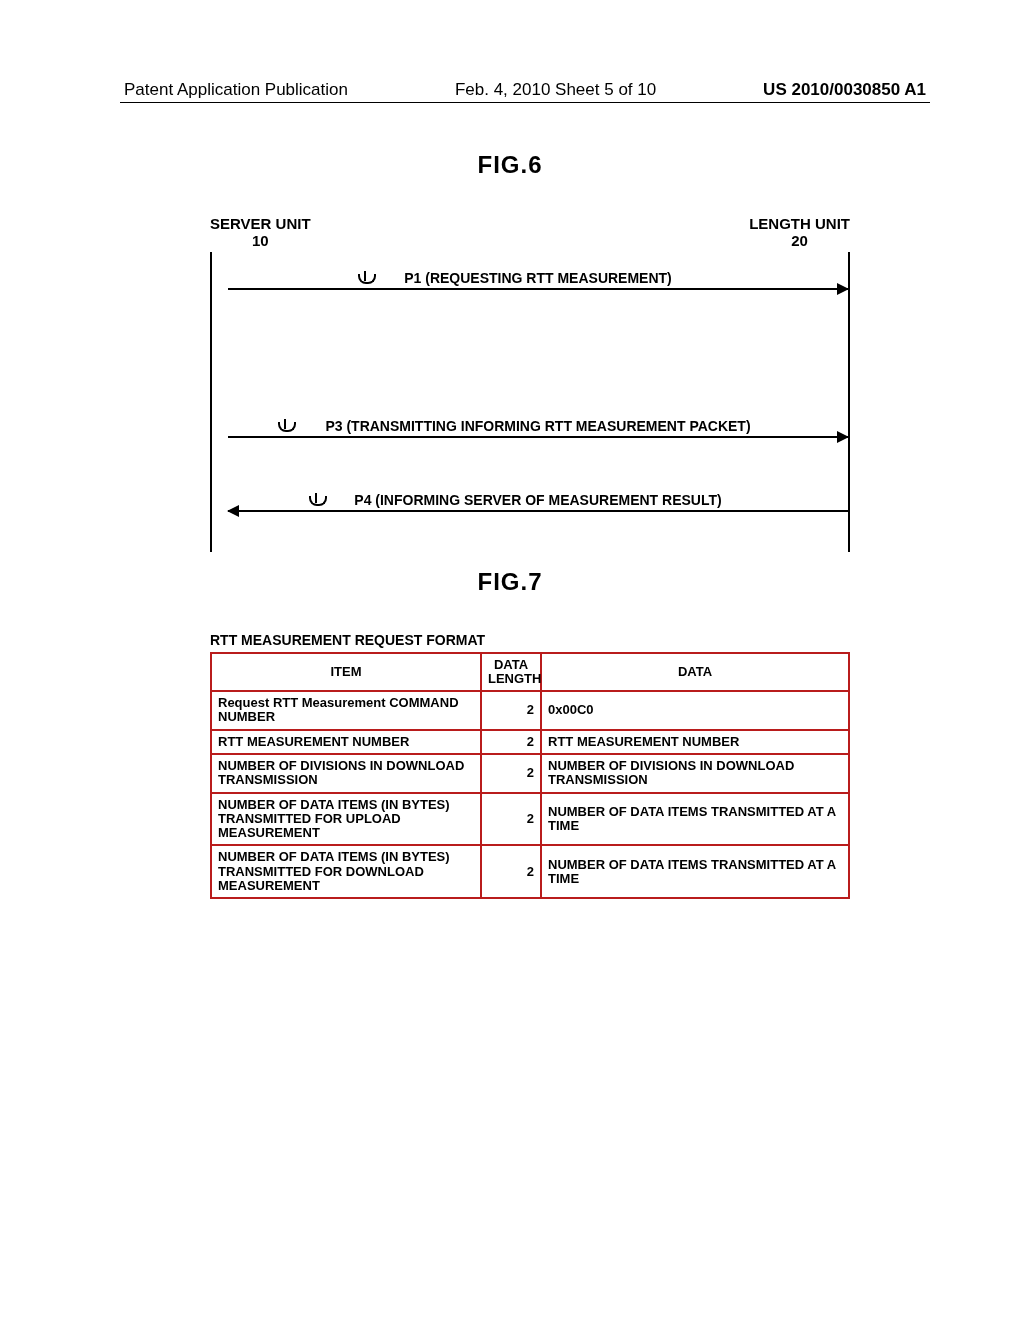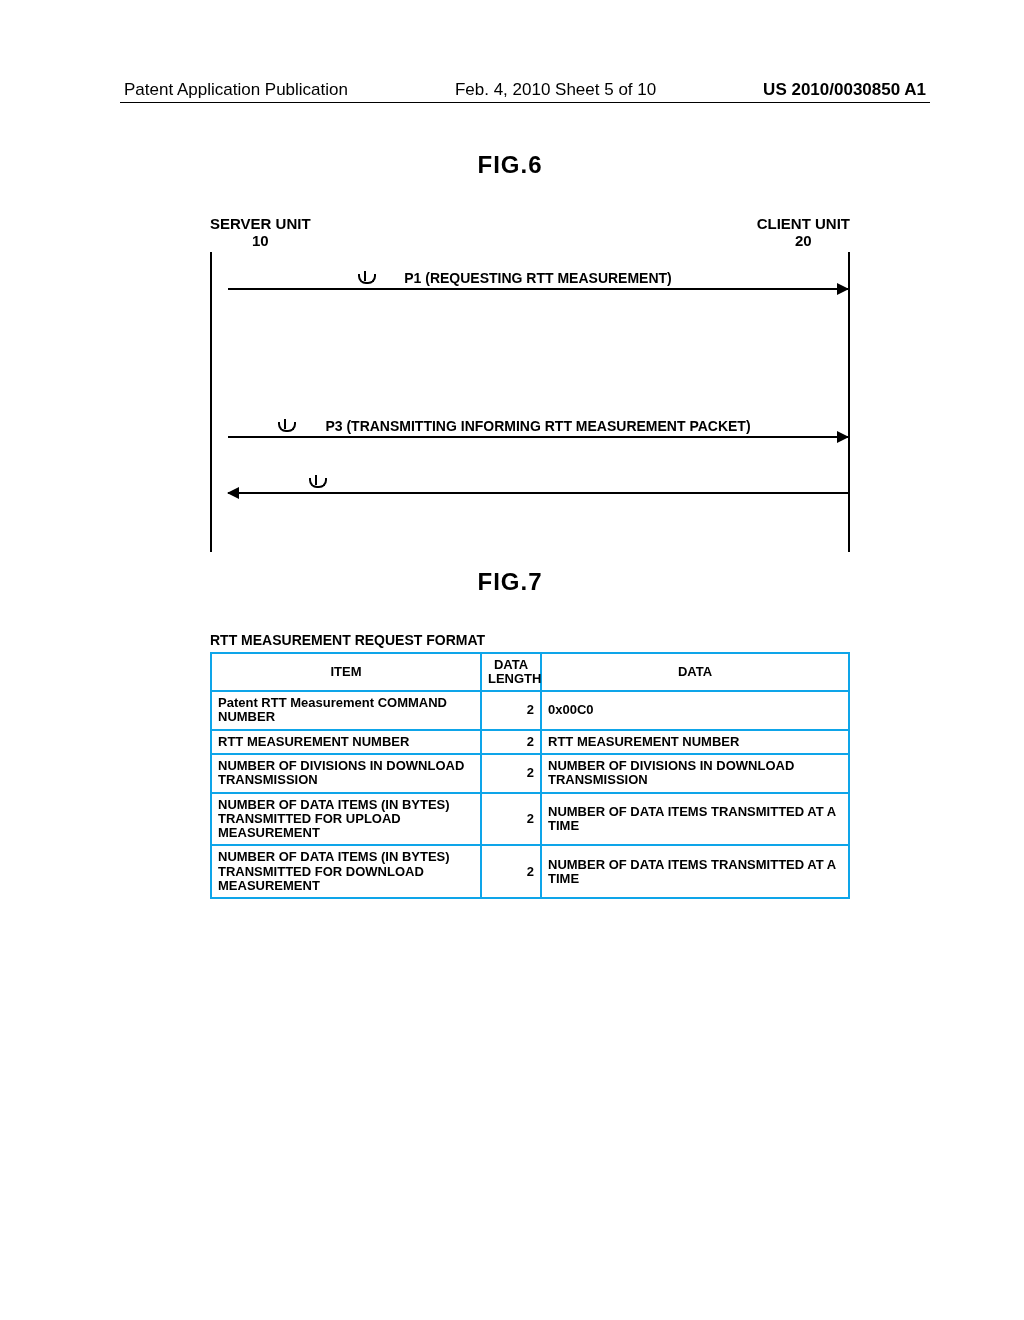--- a/index.html
+++ b/index.html
@@ -19,21 +19,21 @@
   .msg .txt{text-align:center;font-weight:700;font-size:14px;margin-bottom:2px}
   .msg .line{position:relative;height:2px;background:#000;margin:0 2px}
   .msg .tick{position:absolute;width:2px;height:10px;background:#000;top:-17px}
   .msg .paren{position:absolute;border:2px solid #000;border-top:none;width:14px;height:8px;top:-14px;border-radius:0 0 8px 8px}
   .arrow-r::after{content:"";position:absolute;right:-1px;top:-5px;border-left:12px solid #000;border-top:6px solid transparent;border-bottom:6px solid transparent}
   .arrow-l::after{content:"";position:absolute;left:-1px;top:-5px;border-right:12px solid #000;border-top:6px solid transparent;border-bottom:6px solid transparent}
   
   .tbl-wrap{margin:4px 110px 0 150px}
   .tbl-cap{font-weight:700;font-size:14px;margin:6px 0 4px 0}
   table.fmt{border-collapse:collapse;width:100%;table-layout:fixed}
-  table.fmt th,table.fmt td{border:2px solid #0ea5e9;font-size:13px;font-weight:700;padding:4px 6px;vertical-align:middle;line-height:1.1}
+  table.fmt th,table.fmt td{border:2px solid #b91c1c;font-size:13px;font-weight:700;padding:4px 6px;vertical-align:middle;line-height:1.1}
   table.fmt th{background:#fff;text-align:center}
   table.fmt td.len{text-align:right;padding-right:6px;width:60px}
   table.fmt td.item{width:270px}
   col.c-item{width:270px}
   col.c-len{width:60px}
 </style>
 </head>
 <body>
 
 <div class="page">
@@ -46,21 +46,21 @@
 
   <div class="fig-title">FIG.6</div>
 
   <div class="seq-wrap">
     <div class="seq-labels">
       <div class="lbl">
         <div>SERVER UNIT</div>
         <div>10</div>
       </div>
       <div class="lbl">
-        <div>CLIENT UNIT</div>
+        <div>LENGTH UNIT</div>
         <div>20</div>
       </div>
     </div>
     <div class="seq-box">
       <div class="lifeline l"></div>
       <div class="lifeline r"></div>
 
       <div class="msg" style="top:18px">
         <div class="txt">P1 (REQUESTING RTT MEASUREMENT)</div>
         <div class="line arrow-r">
@@ -69,20 +69,21 @@
           </div>
       </div>
       <div class="msg" style="top:166px">
         <div class="txt">P3 (TRANSMITTING INFORMING RTT MEASUREMENT PACKET)</div>
         <div class="line arrow-r">
             <span class="tick" style="left:9%"></span>
             <span class="paren" style="left:calc(9% - 6px)"></span>
           </div>
       </div>
       <div class="msg" style="top:240px">
+        <div class="txt">P4 (INFORMING SERVER OF MEASUREMENT RESULT)</div>
         <div class="line arrow-l">
             <span class="tick" style="left:14%"></span>
             <span class="paren" style="left:calc(14% - 6px)"></span>
           </div>
       </div>
     </div>
   </div>
 
   <div class="fig-title" style="margin-top:16px">FIG.7</div>
 
@@ -96,21 +97,21 @@
         </colgroup>
       <thead>
         <tr>
           <th>ITEM</th>
           <th>DATA LENGTH</th>
           <th>DATA</th>
         </tr>
       </thead>
       <tbody>
         <tr>
-          <td class="item">Patent RTT Measurement COMMAND NUMBER</td>
+          <td class="item">Request RTT Measurement COMMAND NUMBER</td>
           <td class="len">2</td>
           <td>0x00C0</td>
         </tr>
         <tr>
           <td class="item">RTT MEASUREMENT NUMBER</td>
           <td class="len">2</td>
           <td>RTT MEASUREMENT NUMBER</td>
         </tr>
         <tr>
           <td class="item">NUMBER OF DIVISIONS IN DOWNLOAD TRANSMISSION</td>

